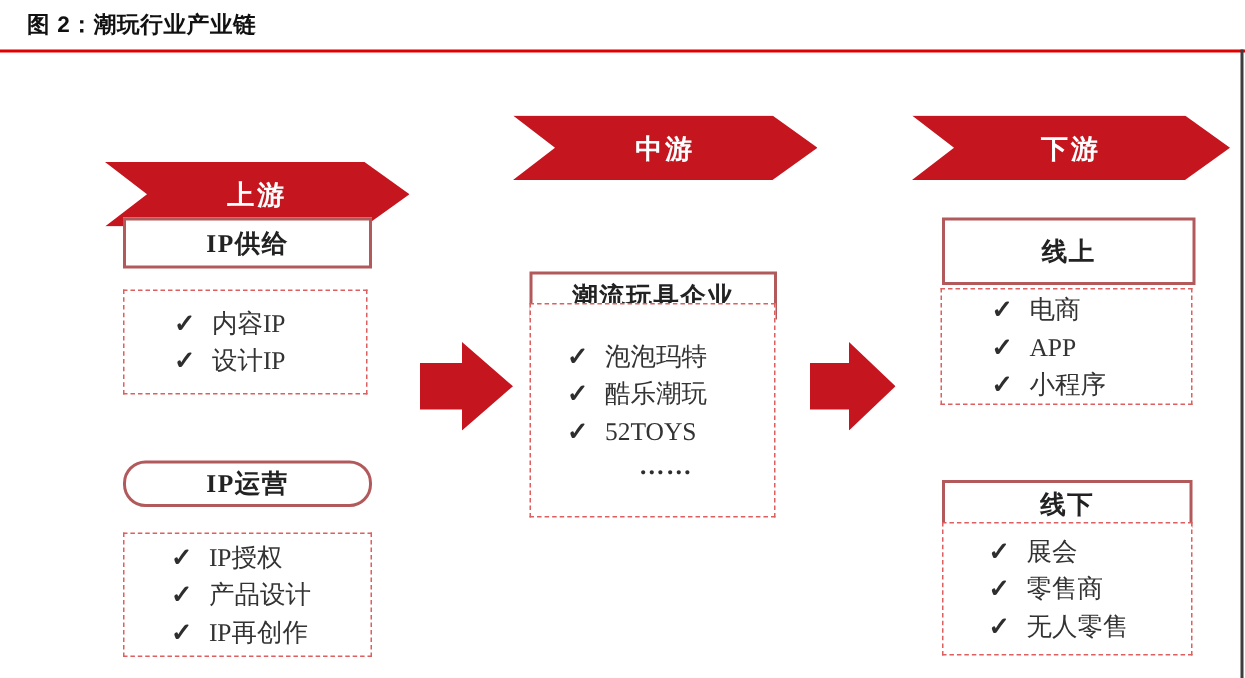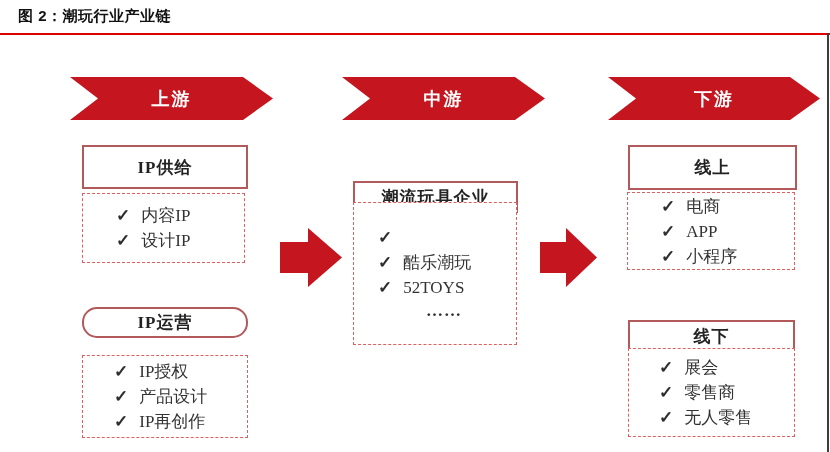--- a/index.html
+++ b/index.html
@@ -14,30 +14,30 @@
   }
   .rule { position:absolute; left:0; top:33px; width:830px; height:2px; background:#e00000; }
   .right-border { position:absolute; left:827px; top:33px; width:2px; height:419px; background:#3d3d3d; }
 
   .chevron {
     position:absolute; top:77px; height:43px; background:#c5161f;
     clip-path: polygon(0 0, calc(100% - 30px) 0, 100% 50%, calc(100% - 30px) 100%, 0 100%, 28px 50%);
     display:flex; align-items:center; justify-content:center;
     color:#ffffff; font-weight:bold; font-size:18px; letter-spacing:2px;
   }
-  #banner-upstream   { left:70px;  width:203px; }
+  #banner-upstream   { left:70px;  width:203px;margin-top:31px; }
   #banner-midstream  { left:342px; width:203px; }
   #banner-downstream { left:608px; width:212px; }
 
   .hbox {
     position:absolute; border:2px solid #b2595b; background:#ffffff; box-sizing:border-box;
     display:flex; align-items:center; justify-content:center;
     font-weight:bold; font-size:17px; color:#222222; letter-spacing:1px;
   }
-  #hbox-ip-supply { left:82px;  top:145px; width:166px; height:44px; }
+  #hbox-ip-supply { left:82px;  top:145px; width:166px; height:34px; }
   #hbox-company   { left:353px; top:145px; width:165px; height:32px;margin-top:36px; }
   #hbox-online    { left:628px; top:145px; width:169px; height:45px; }
   #hbox-ip-ops    { left:82px;  top:307px; width:166px; height:31px;border-radius:15px; }
   #hbox-offline   { left:628px; top:320px; width:167px; height:32px; }
 
   .dbox {
     position:absolute; border:1px dashed #dd5f5f; background:#ffffff; box-sizing:border-box;
     display:flex; flex-direction:column; justify-content:center;
     font-size:17px; color:#333333;
   }
@@ -96,20 +96,21 @@
     </div>
     <div class="li">
       <span class="check">✓</span>
       <span>设计IP</span>
     </div>
   </div>
 
   <div class="dbox" id="dbox-company">
     <div class="li">
       <span class="check">✓</span>
+      <span>泡泡玛特</span>
     </div>
     <div class="li">
       <span class="check">✓</span>
       <span>酷乐潮玩</span>
     </div>
     <div class="li">
       <span class="check">✓</span>
       <span>52TOYS</span>
     </div>
     <div class="more">……</div>

